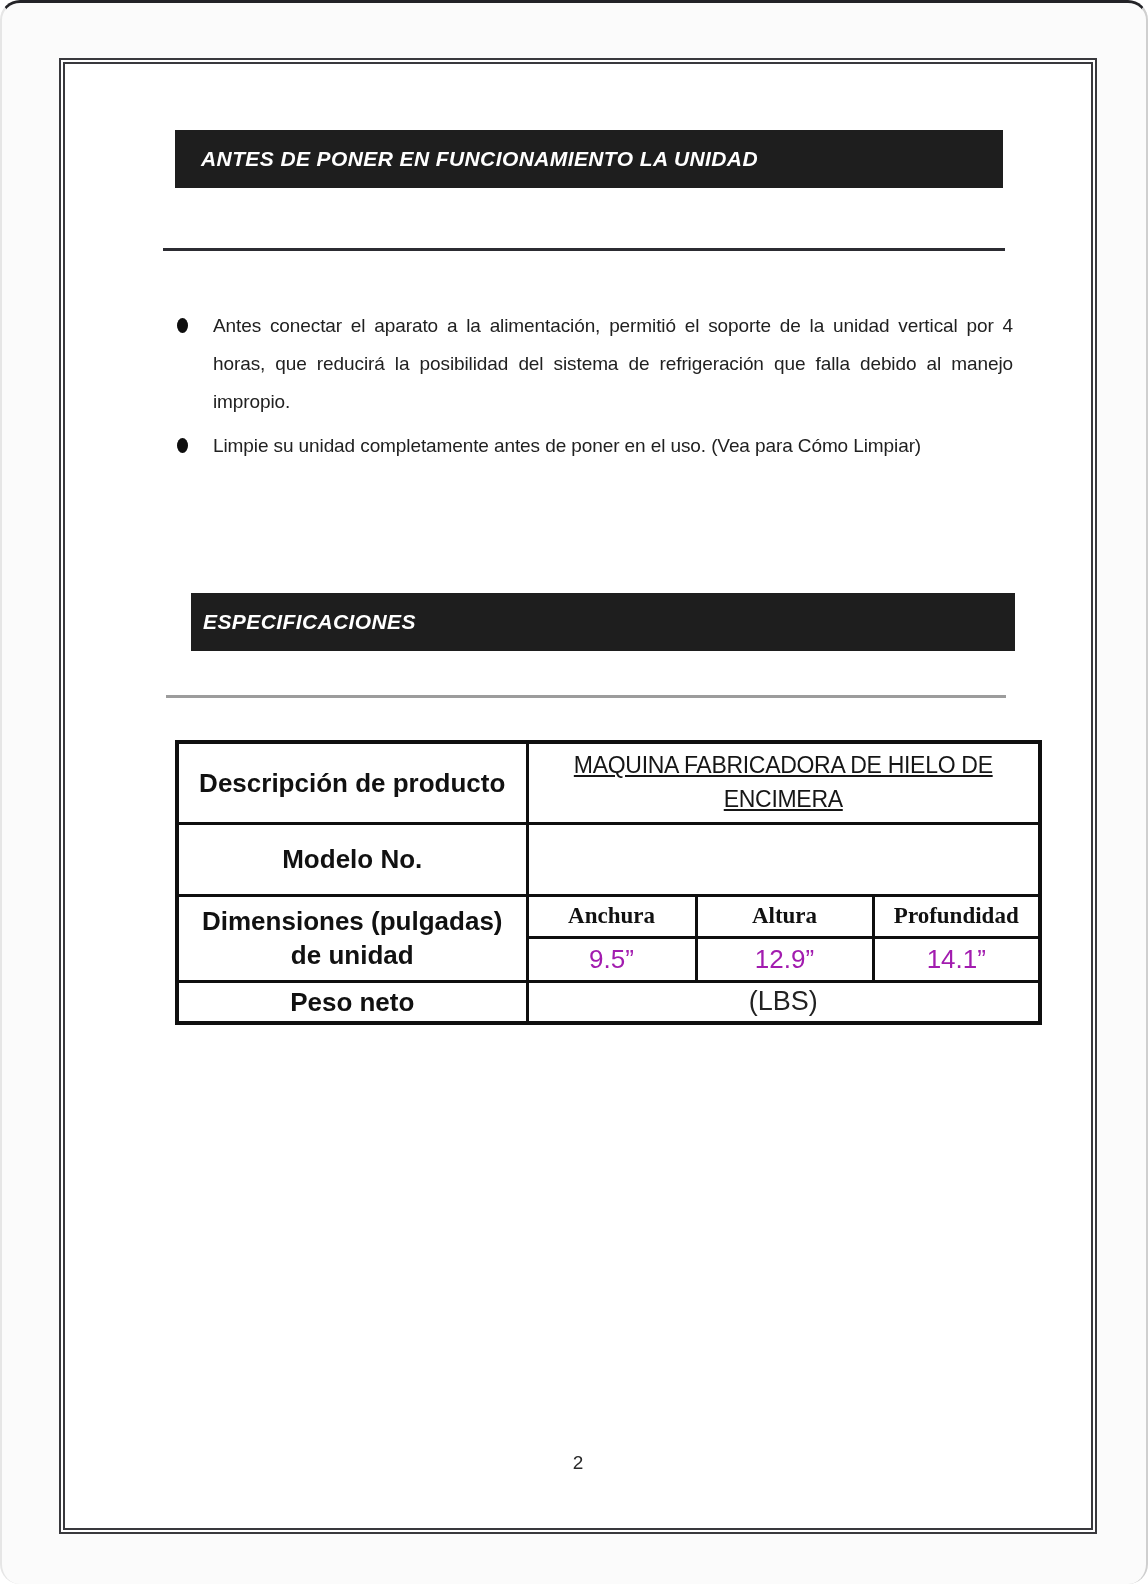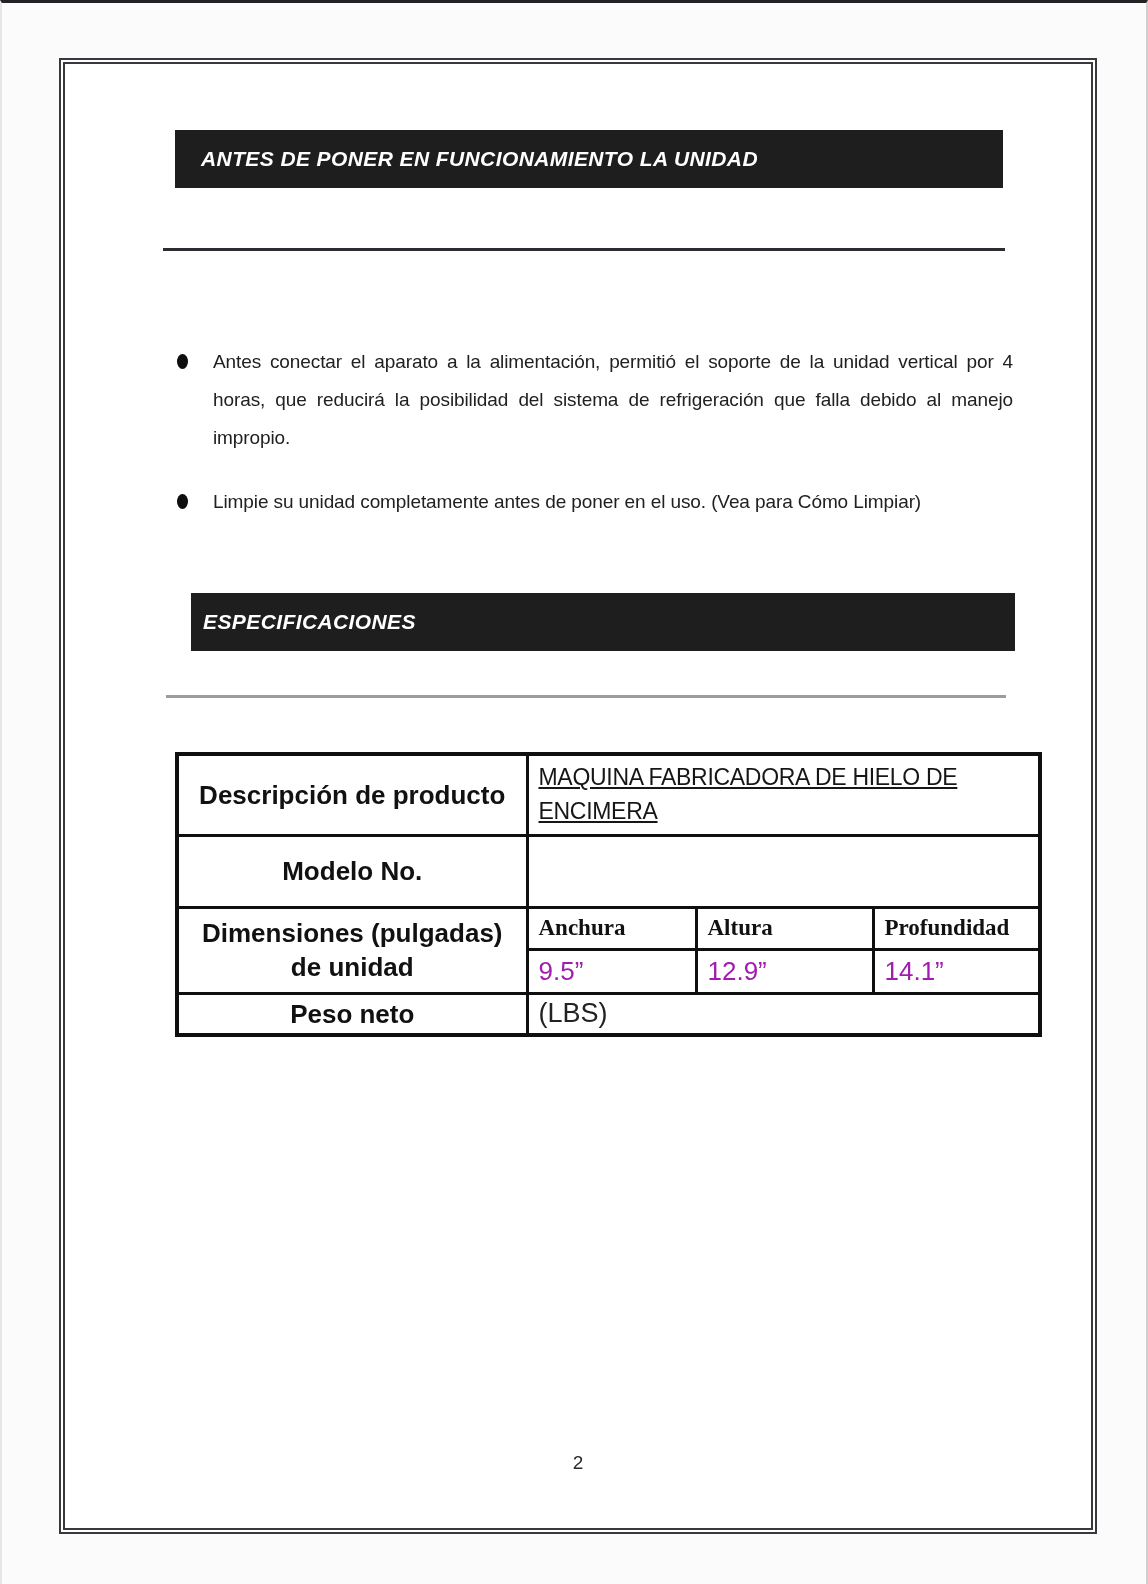--- a/index.html
+++ b/index.html
@@ -9,20 +9,21 @@
     position: relative;
     width: 1148px;
     height: 1584px;
     background: #fbfbfb;
     border-top: 3px solid #232327;
     border-left: 2px solid #e6e6e6;
     border-right: 2px solid #cfcfcf;
     overflow: hidden;
     font-family: "Liberation Sans", "DejaVu Sans", sans-serif;
     color: #1c1c1c;
+    border-radius: 20px;
   }
 
   .page-frame {
     position: absolute;
     left: 57px;
     top: 55px;
     width: 1038px;
     height: 1476px;
     background: #ffffff;
     border: 6px double #39393d;
@@ -49,44 +50,43 @@
   .divider-2 { left: 101px; top: 631px; width: 840px; background: var(--divider-gray, #9c9c9c); }
 
   .bullet-item {
     position: absolute;
     left: 148px;
     width: 800px;
     font-size: 19px;
     line-height: 38px;
     letter-spacing: -0.1px;
     color: #212121;
-    margin-top: 36px;
   }
   .bullet-1 { top: 243px; text-align: justify; }
-  .bullet-2 { top: 383px; }
+  .bullet-2 { top: 363px; }
   .bullet-3 { top: 427px; line-height: 41px; text-align: justify; }
 
   .bullet-dot {
     position: absolute;
     left: -36px;
     top: 11px;
     width: 11px;
     height: 15px;
     border-radius: 50%;
     background: #0e0e0e;
   }
 
   table.spec-table {
     position: absolute;
     left: 110px;
     top: 676px;
     width: 866px;
     border-collapse: collapse;
     table-layout: fixed;
-    margin-top: 12px;
+    text-align: center;
   }
   table.spec-table td, table.spec-table th {
     border: 3px solid var(--table-border, #0f0f0f);
     vertical-align: middle;
     padding: 2px 10px;
     overflow: hidden;
   }
   table.spec-table { border: 4px solid var(--table-border, #0f0f0f); }
 
   th.row-label {

